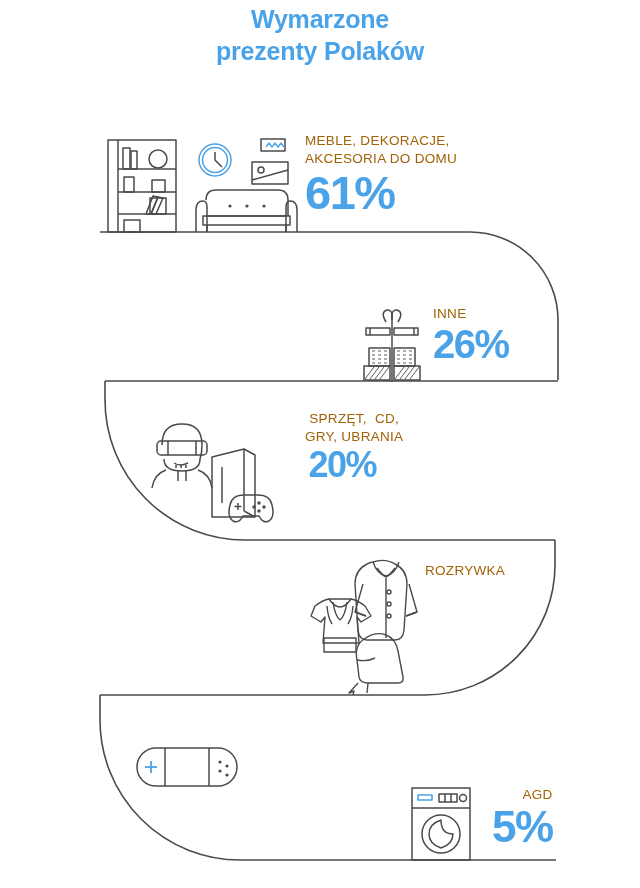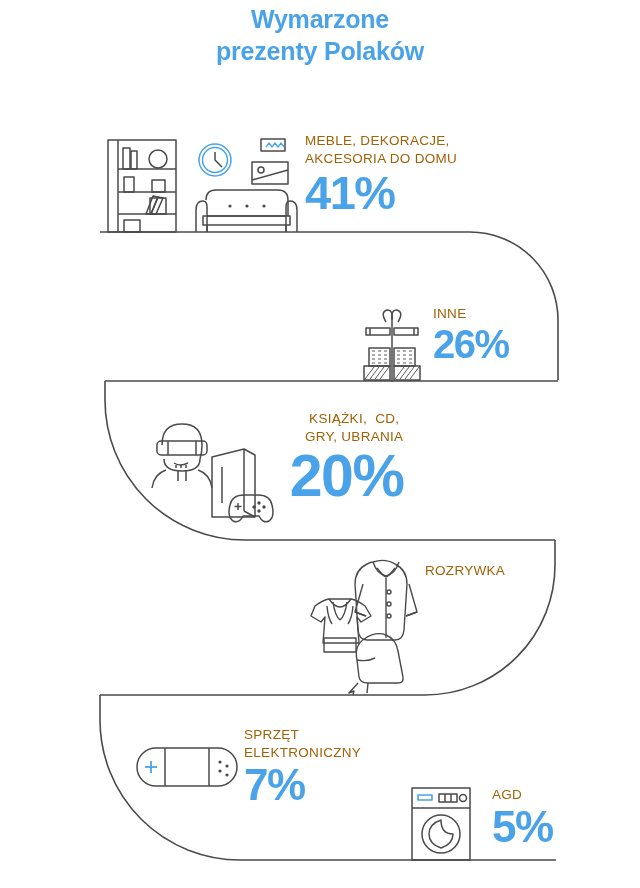--- a/index.html
+++ b/index.html
@@ -72,29 +72,29 @@
     margin-top: 2px;
   }
 
   .stat.s1 { left: 305px; top: 132px; }
   .stat.s1 .pct { font-size: 47px; }
 
   .stat.s2 { left: 433px; top: 305px; }
   .stat.s2 .pct { font-size: 40px; }
 
   .stat.s3 { left: 305px; top: 410px; text-align: center; }
-  .stat.s3 .pct { font-size: 59px; text-align: right; margin-left: -24px; }
+  .stat.s3 .pct { font-size: 36px; text-align: center; margin-left: -24px; }
 
   .stat.s4 { left: 425px; top: 562px; }
   .stat.s4 .pct { font-size: 44px; }
 
   .stat.s5 { left: 244px; top: 726px; }
   .stat.s5 .pct { font-size: 44px; }
 
-  .stat.s6 { left: 492px; top: 786px; }
+  .stat.s6 { left: 492px; top: 786px; text-align: right; }
   .stat.s6 .pct { font-size: 44px; }
 </style>
 </head>
 <body>
 
 <div id="stage">
 
   <div class="title">
     <span>Wymarzone</span>
     <span>prezenty Polaków</span>
@@ -164,21 +164,21 @@
         <circle cx="130" cy="80" r="1.6" fill="#4a4a4a" stroke="none"></circle>
         <circle cx="147" cy="80" r="1.6" fill="#4a4a4a" stroke="none"></circle>
         <circle cx="164" cy="80" r="1.6" fill="#4a4a4a" stroke="none"></circle>
       </g>
     </g>
   </svg>
 
   <div class="stat s1">
     <div class="label">MEBLE, DEKORACJE,</div>
     <div class="label">AKCESORIA DO DOMU</div>
-    <div class="pct">41%</div>
+    <div class="pct">61%</div>
   </div>
 
   <svg class="icon-layer" style="left:344px; top:304px; width:96px; height:78px;" viewBox="0 0 96 78">
     <g fill="none" stroke="#4a4a4a" stroke-width="1.5" stroke-linejoin="round">
 
       <path d="M42,18 q-6,-10 1,-12 q6,-1 5,10"></path>
       <path d="M54,18 q6,-10 -1,-12 q-6,-1 -5,10"></path>
       <line x1="48" y1="16" x2="48" y2="78"></line>
 
       <rect x="22" y="24" width="24" height="7"></rect>
@@ -266,21 +266,21 @@
         <path d="M98,88 l0,7 M94.5,91.5 l7,0"></path>
         <circle cx="119" cy="88" r="1.7" fill="#4a4a4a" stroke="none"></circle>
         <circle cx="124" cy="92" r="1.7" fill="#4a4a4a" stroke="none"></circle>
         <circle cx="119" cy="96" r="1.7" fill="#4a4a4a" stroke="none"></circle>
         <circle cx="114" cy="92" r="1.7" fill="#4a4a4a" stroke="none"></circle>
       </g>
     </g>
   </svg>
 
   <div class="stat s3">
-    <div class="label">KSIĄŻKI,  CD,</div>
+    <div class="label">SPRZĘT,  CD,</div>
     <div class="label">GRY, UBRANIA</div>
     <div class="pct">20%</div>
   </div>
 
   <svg class="icon-layer" style="left:285px; top:550px; width:135px; height:145px;" viewBox="0 0 135 145">
     <g fill="none" stroke="#4a4a4a" stroke-width="1.4" stroke-linejoin="round">
 
       <g>
         <path d="M88,12 q12,-4 22,2 q12,6 12,20 l-3,46 q-1,10 -9,10 l-28,0 q-8,0 -9,-10 l-3,-46 q0,-14 12,-20 q4,-2 6,-2 Z"></path>
         <path d="M88,12 q4,12 13,14 q9,-2 13,-14"></path>
@@ -324,25 +324,20 @@
         <line x1="19" y1="25" x2="19" y2="37"></line>
         <line x1="13" y1="31" x2="25" y2="31"></line>
       </g>
       <circle cx="88" cy="26" r="1.6" fill="#4a4a4a" stroke="none"></circle>
       <circle cx="95" cy="30" r="1.6" fill="#4a4a4a" stroke="none"></circle>
       <circle cx="88" cy="35" r="1.6" fill="#4a4a4a" stroke="none"></circle>
       <circle cx="95" cy="39" r="1.6" fill="#4a4a4a" stroke="none"></circle>
     </g>
   </svg>
 
-  <div class="stat s5">
-    <div class="label">SPRZĘT</div>
-    <div class="label">ELEKTRONICZNY</div>
-    <div class="pct">7%</div>
-  </div>
 
   <svg class="icon-layer" style="left:406px; top:784px; width:78px; height:78px;" viewBox="0 0 78 78">
     <g fill="none" stroke="#4a4a4a" stroke-width="1.5" stroke-linejoin="round">
       <rect x="6" y="4" width="58" height="72"></rect>
       <line x1="6" y1="24" x2="64" y2="24"></line>
       <rect x="12" y="11" width="14" height="5" stroke="#4aa3e8" stroke-width="1.6"></rect>
       <rect x="33" y="10" width="18" height="8"></rect>
       <line x1="39" y1="10" x2="39" y2="18"></line>
       <line x1="45" y1="10" x2="45" y2="18"></line>
       <circle cx="57" cy="14" r="3.5"></circle>

